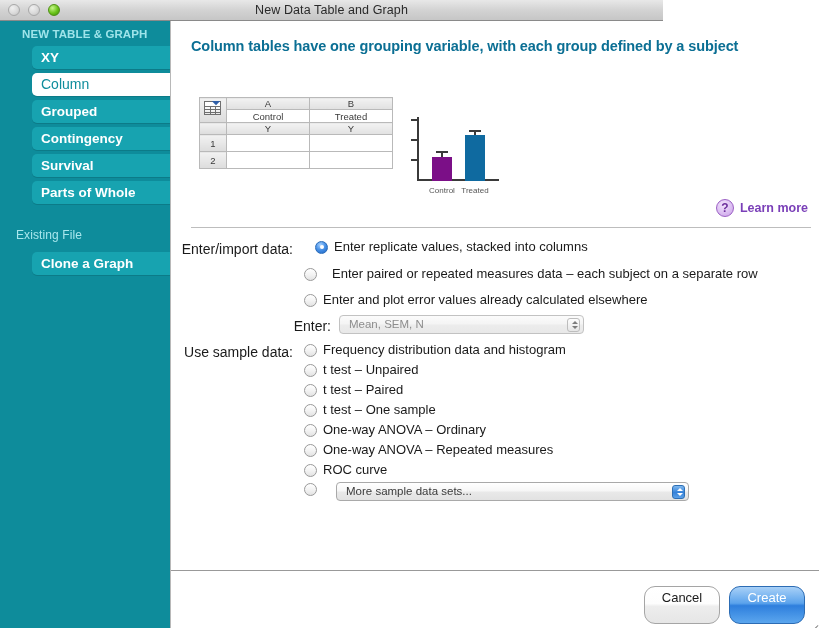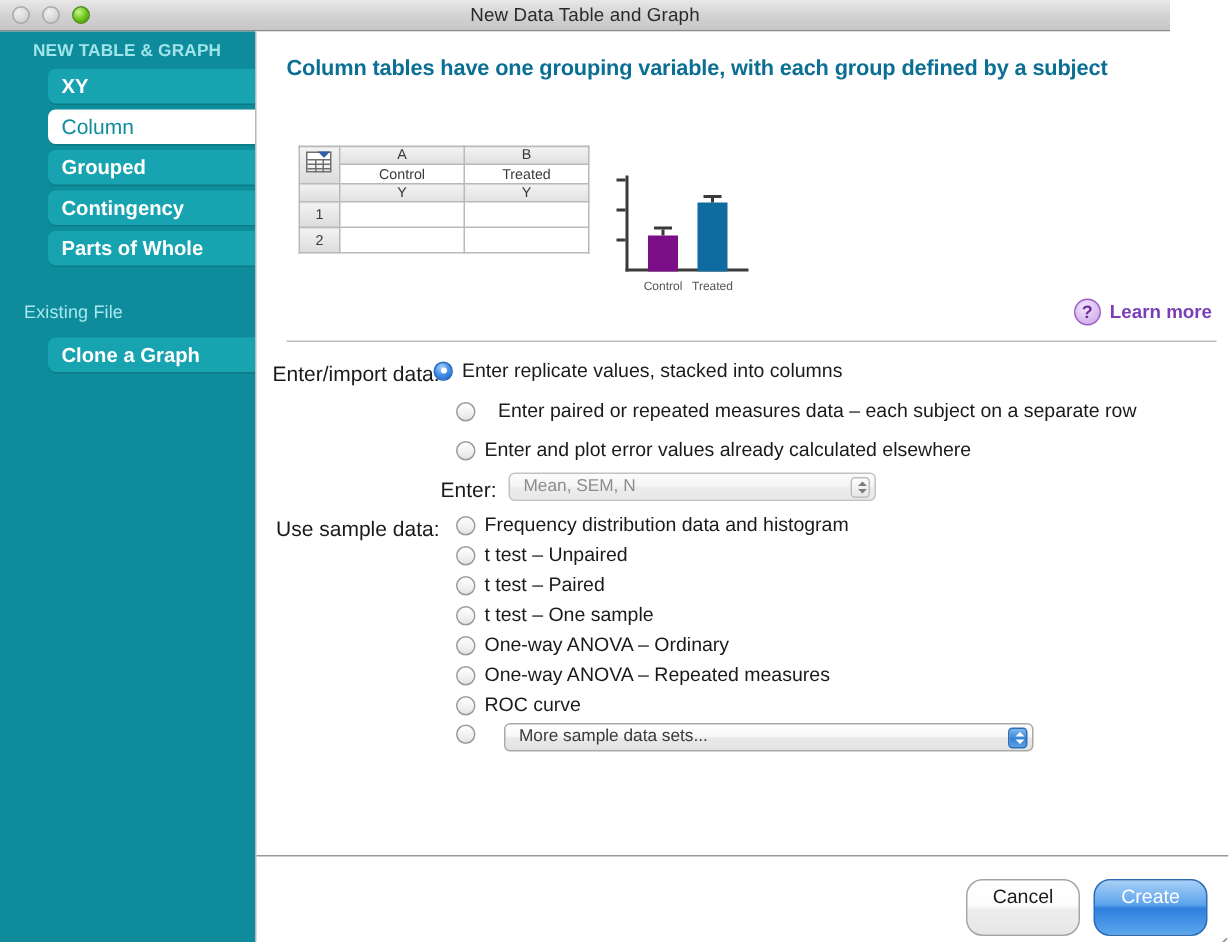--- a/index.html
+++ b/index.html
@@ -20,21 +20,21 @@
     height: 628px;
     overflow: hidden;
     box-sizing: border-box;
     background: #fff;
   }
 
   
   .titlebar {
     position: absolute;
     top: 0; left: 0;
-    width: 780px;
+    width: 663px;
     height: 21px;
     background: linear-gradient(to bottom, #e8e8e8 0%, #d3d3d3 50%, #c6c6c6 100%);
     border-bottom: 1px solid #8a8a8a;
     box-sizing: border-box;
     display: flex;
     align-items: center;
   }
   .traffic {
     display: flex;
     gap: 8px;
@@ -457,20 +457,23 @@
       <span>XY</span>
     </div>
     <div class="side-item selected">
       <span>Column</span>
     </div>
     <div class="side-item">
       <span>Grouped</span>
     </div>
     <div class="side-item">
       <span>Contingency</span>
+    </div>
+    <div class="side-item">
+      <span>Survival</span>
     </div>
     <div class="side-item">
       <span>Parts of Whole</span>
     </div>
 
     <div class="side-head second">Existing File</div>
     <div class="side-item clone">
       <span>Clone a Graph</span>
     </div>
   </div>
@@ -537,21 +540,21 @@
 
     <div class="learnmore">
       <span class="qmark">?</span>
       <span class="learn-text">Learn more</span>
     </div>
 
     <div class="divider"></div>
 
     <div class="formlabel" style="top:220px; left:0px;">Enter/import data:</div>
 
-    <div class="radio-row" style="top:219px; left:118px;">
+    <div class="radio-row" style="top:219px; left:144px;">
       <span class="radio on"></span>
       <span class="radio-label">Enter replicate values, stacked into columns</span>
     </div>
     <div class="radio-row" style="top:246px; left:133px;gap:15px;">
       <span class="radio"></span>
       <span class="radio-label">Enter paired or repeated measures data – each subject on a separate row</span>
     </div>
     <div class="radio-row" style="top:272px; left:133px;">
       <span class="radio"></span>
       <span class="radio-label">Enter and plot error values already calculated elsewhere</span>

